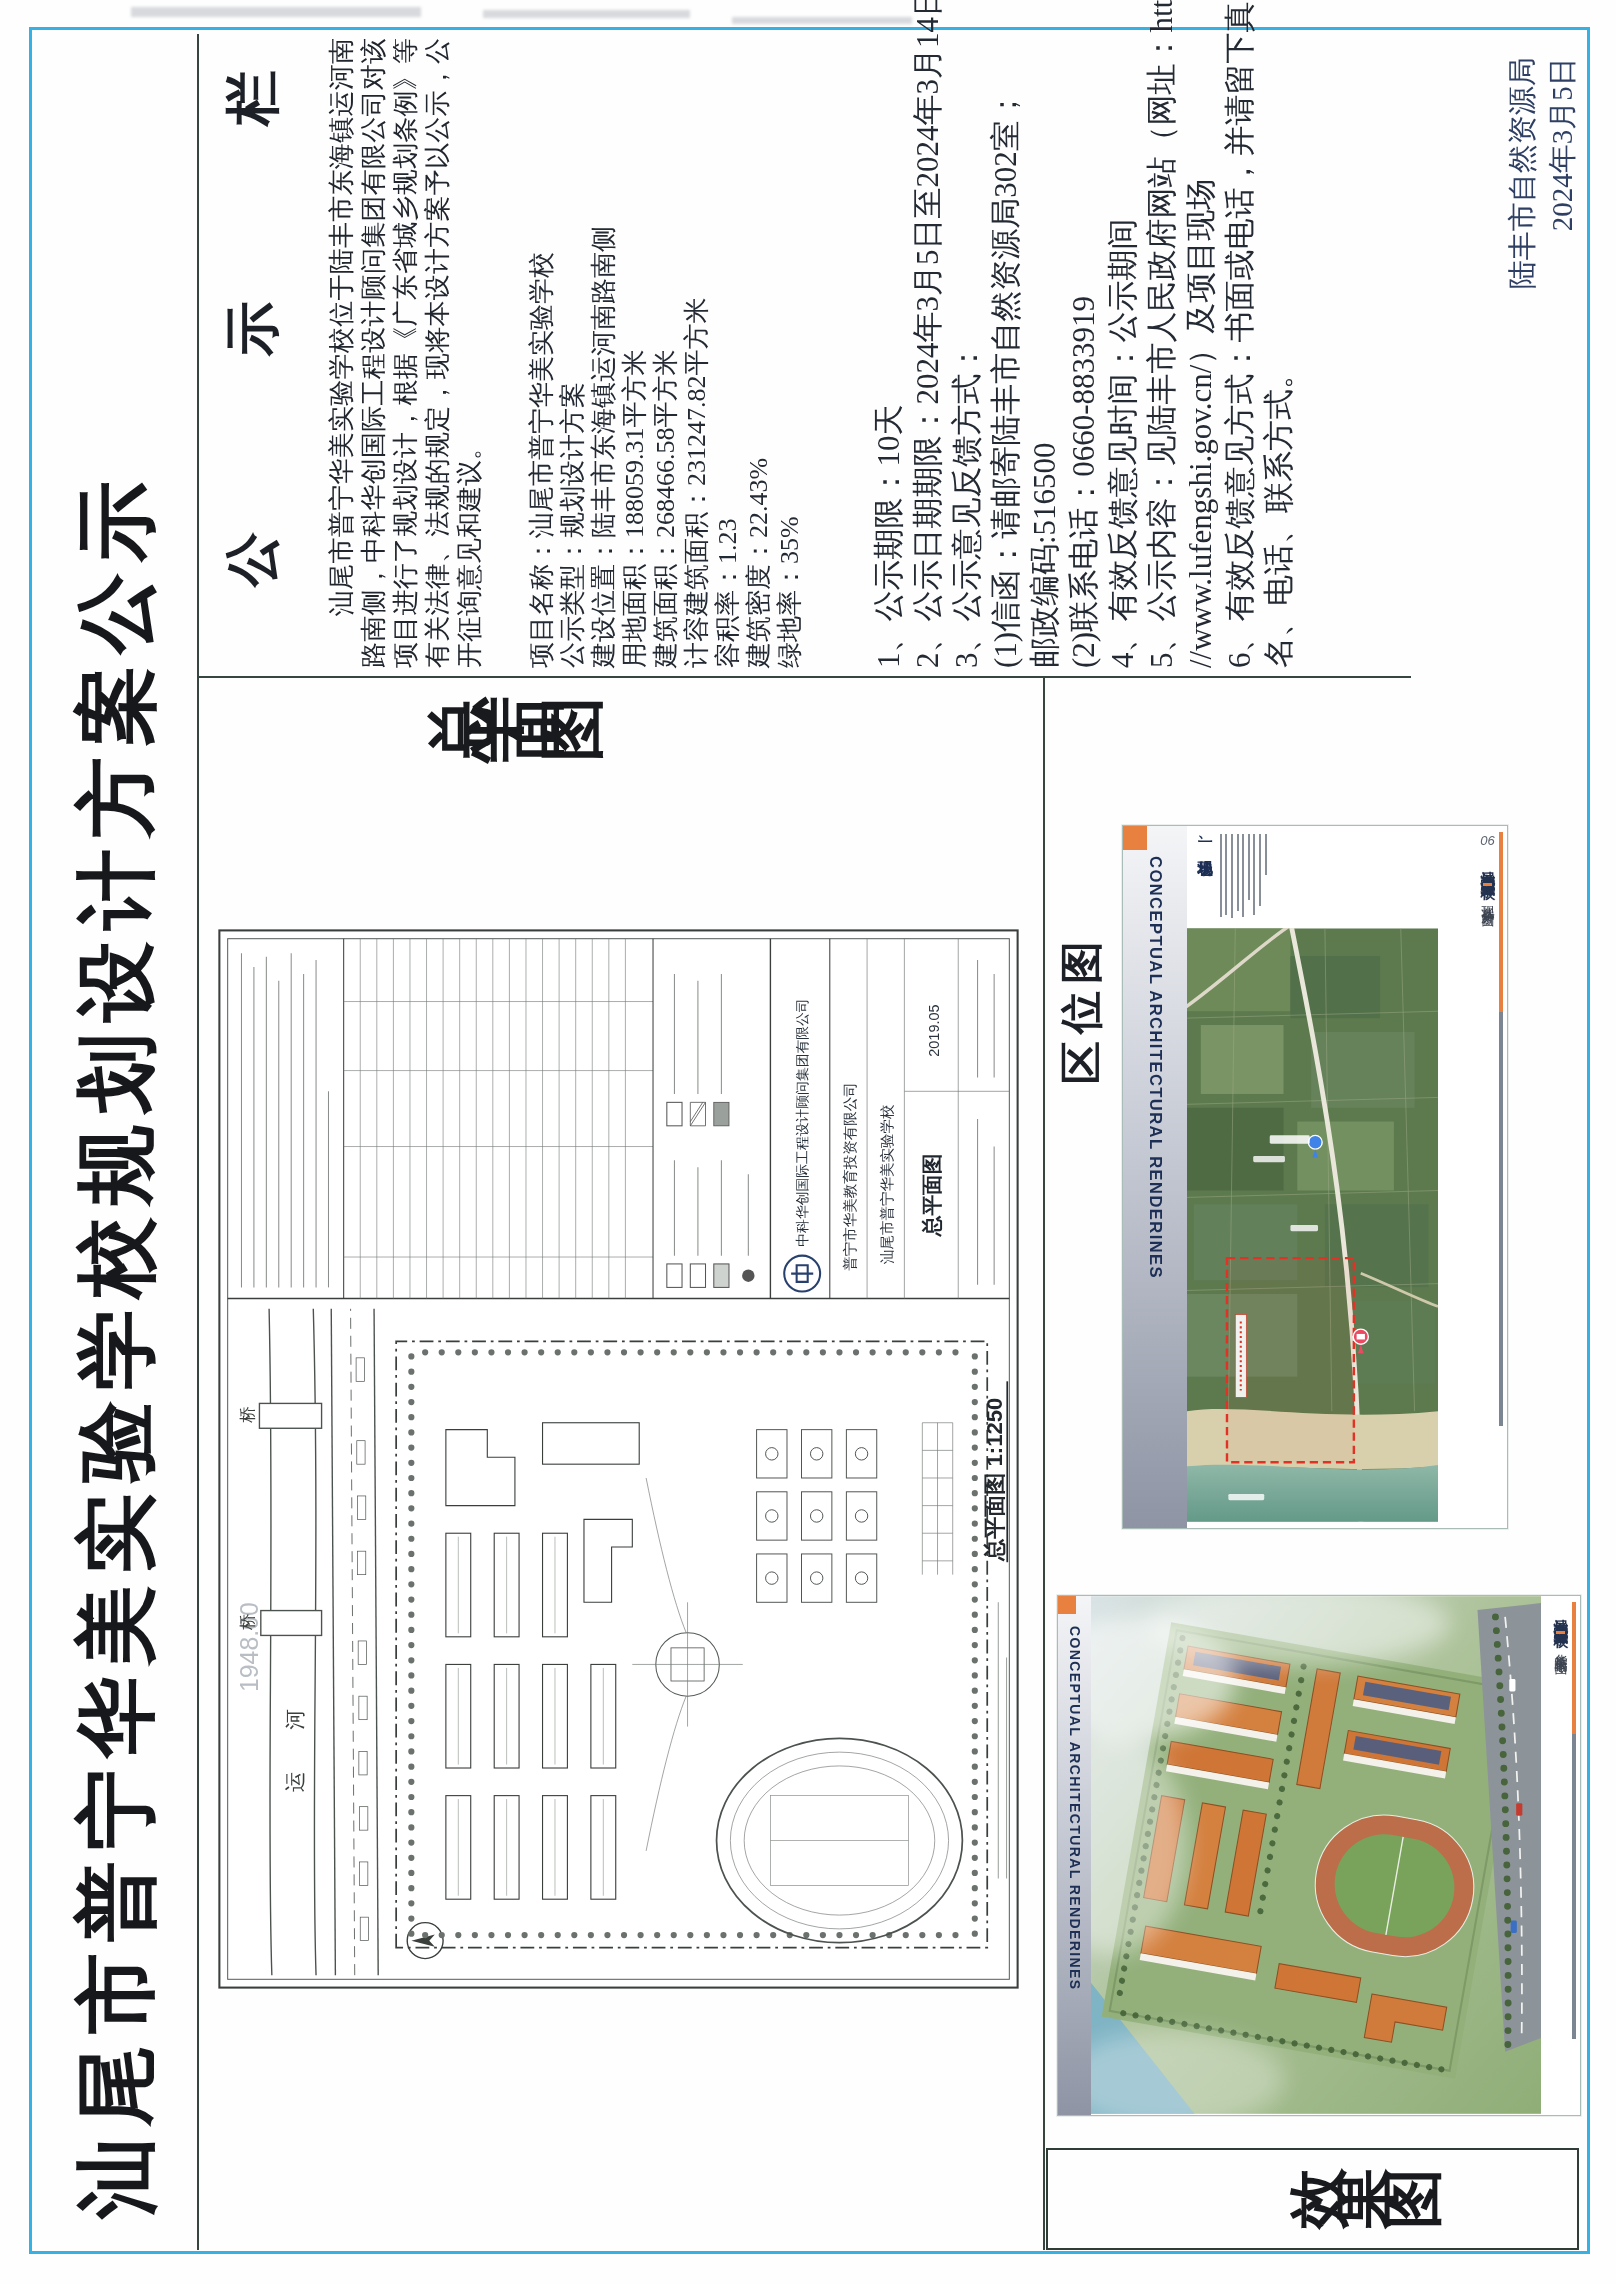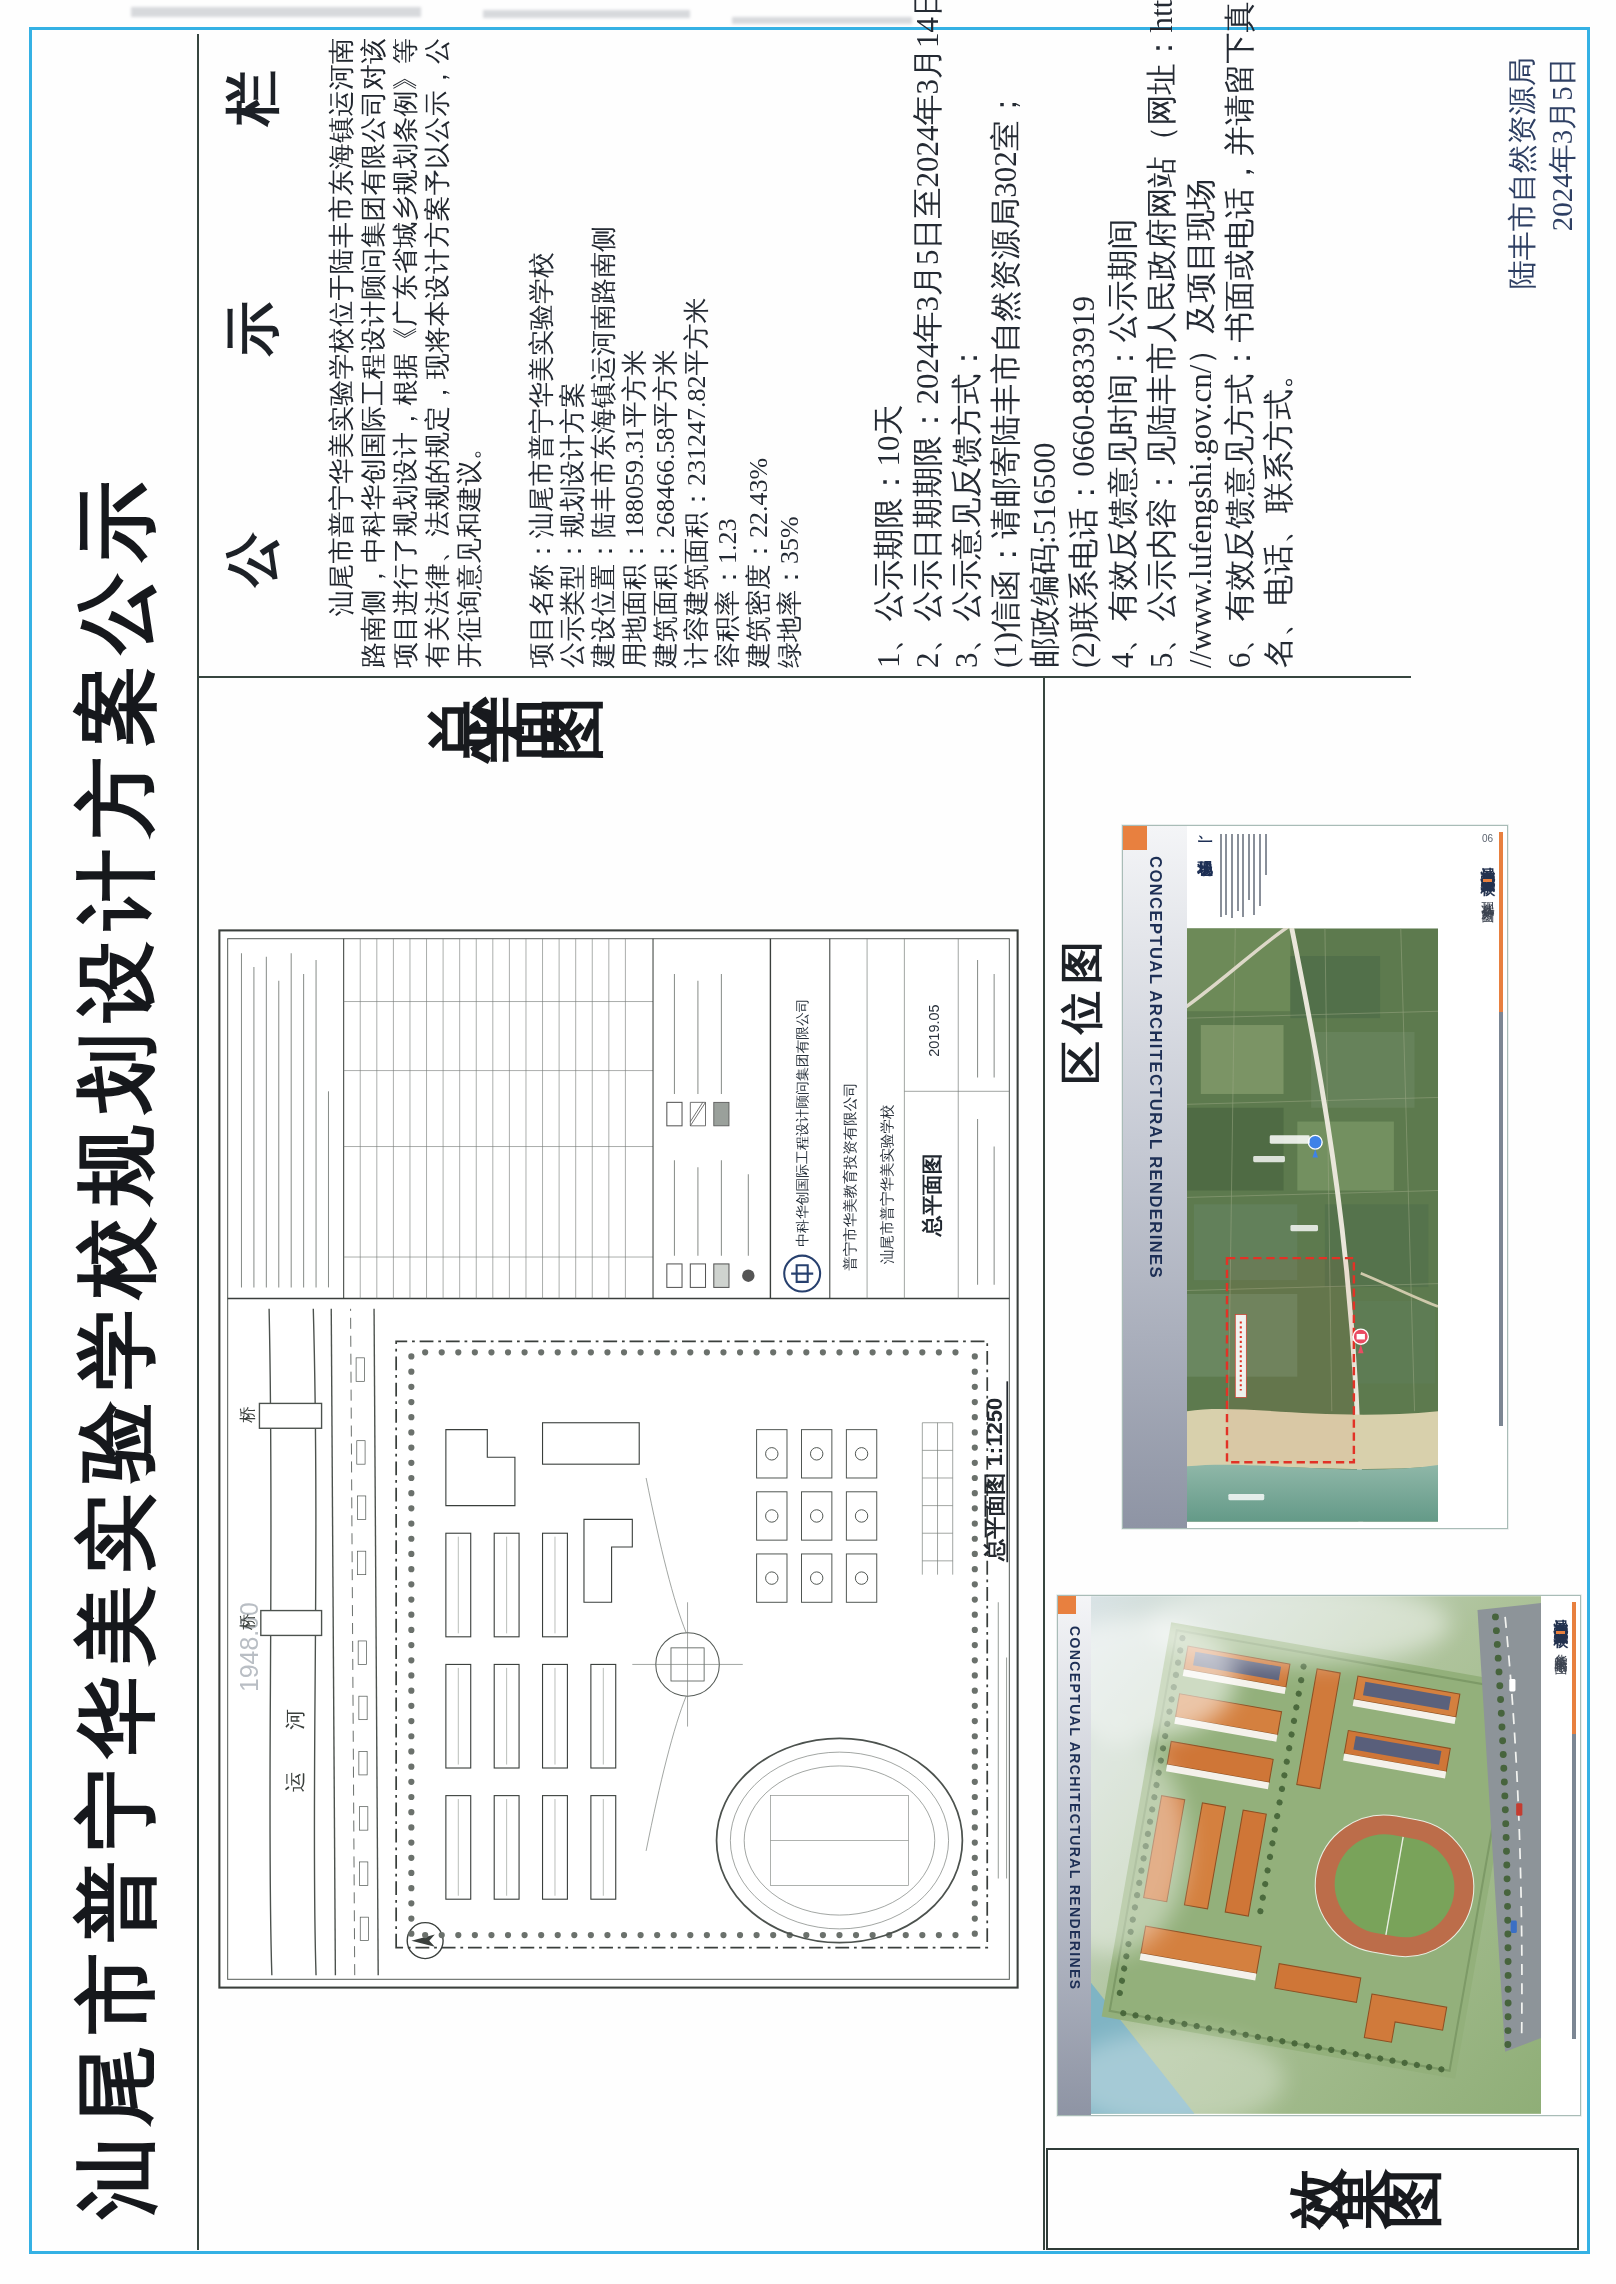--- a/index.html
+++ b/index.html
@@ -35,21 +35,21 @@
   .slide{position:absolute;background:#fff;border:0.7px solid #a9bcb7;box-shadow:0 0 0 0.7px #e2e9e7;
          display:flex;font-family:"Liberation Sans", sans-serif;}
   .s-bar{position:relative;background:linear-gradient(180deg,#f4f5f7 0%,#c6cad4 45%,#8e94a4 100%);flex:none;}
   .s-orange{position:absolute;top:0;left:0;background:#e8803f;}
   .s-head{position:absolute;top:30px;left:50%;transform:translateX(-50%);writing-mode:vertical-rl;
           font-weight:bold;color:#1d2f55;letter-spacing:1.4px;white-space:nowrap;}
   .s-content{flex:1;position:relative;overflow:hidden;}
   .s-side{flex:none;position:relative;display:flex;flex-direction:column;align-items:center;padding-top:7px;}
   .s-rule{position:absolute;right:4.1px;top:5.5px;bottom:5.5px;width:3.5px;
           background:linear-gradient(#e8803f 0 26%,#7c8693 26% 86%,rgba(0,0,0,0) 86%);}
-  .s-num{font-size:10px;color:#5c6470;margin-bottom:11px;}
+  .s-num{font-size:13px;color:#5c6470;margin-bottom:11px;font-style:italic;}
   .s-school{writing-mode:vertical-rl;font-size:14.5px;font-weight:bold;color:#23324f;letter-spacing:1.4px;}
   .s-tick{width:9.7px;height:3.5px;background:#e8803f;margin:8.3px 0;}
   .s-caption{writing-mode:vertical-rl;font-size:13px;color:#3c4350;letter-spacing:1.4px;}
   .s-textblock{position:absolute;top:8.3px;left:8.3px;height:88px;display:flex;flex-direction:row;gap:5.5px;}
   .s-h{writing-mode:vertical-lr;font-size:15px;font-weight:bold;color:#1d2f55;white-space:nowrap;}
   .tlines{display:flex;gap:3.5px;}
   .tl{width:2.1px;background:#6c7380;opacity:.8;}
   
   .smudge{position:absolute;background:#9096a0;opacity:.35;filter:blur(1.4px);}
   svg text{font-family:"Liberation Sans", sans-serif;}

